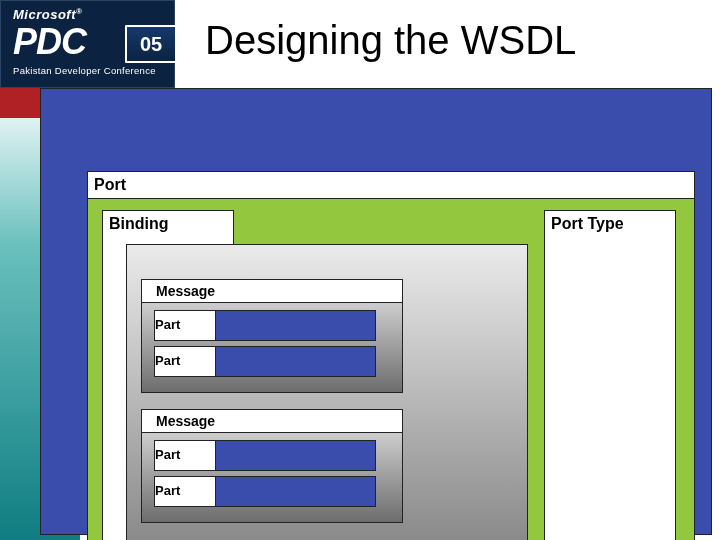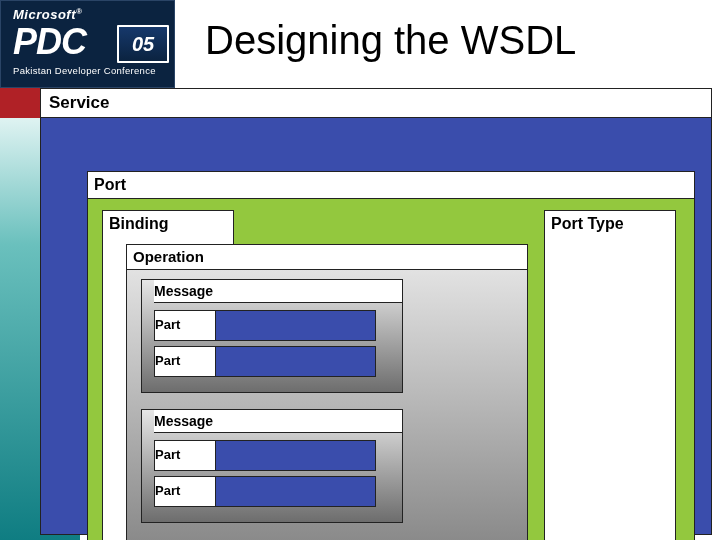--- a/index.html
+++ b/index.html
@@ -41,31 +41,30 @@
     position: absolute;
     left: 12px;
     top: 20px;
     font-size: 36px;
     font-weight: 900;
     letter-spacing: -1px;
     font-style: italic;
   }
   .logo .year {
     position: absolute;
-    left: 116px;
+    left: 124px;
     top: 24px;
     width: 48px;
     height: 34px;
     border: 2px solid #fff;
     border-radius: 1px;
     text-align: center;
     line-height: 34px;
     font-size: 20px;
     font-weight: 900;
-    font-style: italic;
     background: linear-gradient(#16386b, #0b2340);
   }
   .logo .sub {
     position: absolute;
     left: 12px;
     top: 64px;
     font-size: 9.5px;
     letter-spacing: 0.3px;
   }
   .red-tab {
@@ -209,25 +208,25 @@
     left: 14px;
     width: 260px;
     height: 112px;
     background: linear-gradient(#e6e6e6, #6d6d6d);
     border: 1px solid #222;
   }
   .message.m1 { top: 34px; }
   .message.m2 { top: 164px; }
   .message > .lbl {
     position: absolute;
-    left: 12px; top: 0; right: 0;
+    left: 0; top: 0; right: 0;
     height: 22px;
     background: #fff;
     border-bottom: 1px solid #222;
-    padding-left: 0;
+    padding-left: 14px;
     font-weight: bold;
     font-size: 14px;
     line-height: 22px;
   }
 
   .part {
     position: absolute;
     left: 12px;
     width: 220px;
     height: 29px;
@@ -259,35 +258,33 @@
   <div class="year">05</div>
   <div class="sub">Pakistan Developer Conference</div>
 </div>
 <div class="red-tab"></div>
 
 <div class="title">Designing the WSDL</div>
 
 <div class="side-grad"></div>
 
 <div class="svc">
-  <div class="lbl">Service</div>
 
   <div class="port">
     <div class="lbl">Port</div>
 
     <div class="binding">
       <div class="lbl">Binding</div>
     </div>
 
     <div class="porttype">
       <div class="lbl">Port Type</div>
     </div>
 
     <div class="operation">
-      <div class="lbl">Operation</div>
 
       <div class="message m1">
         <div class="lbl">Message</div>
         <div class="part p1">
           <div class="lbl">Part</div>
         </div>
         <div class="part p2">
           <div class="lbl">Part</div>
         </div>
       </div>

